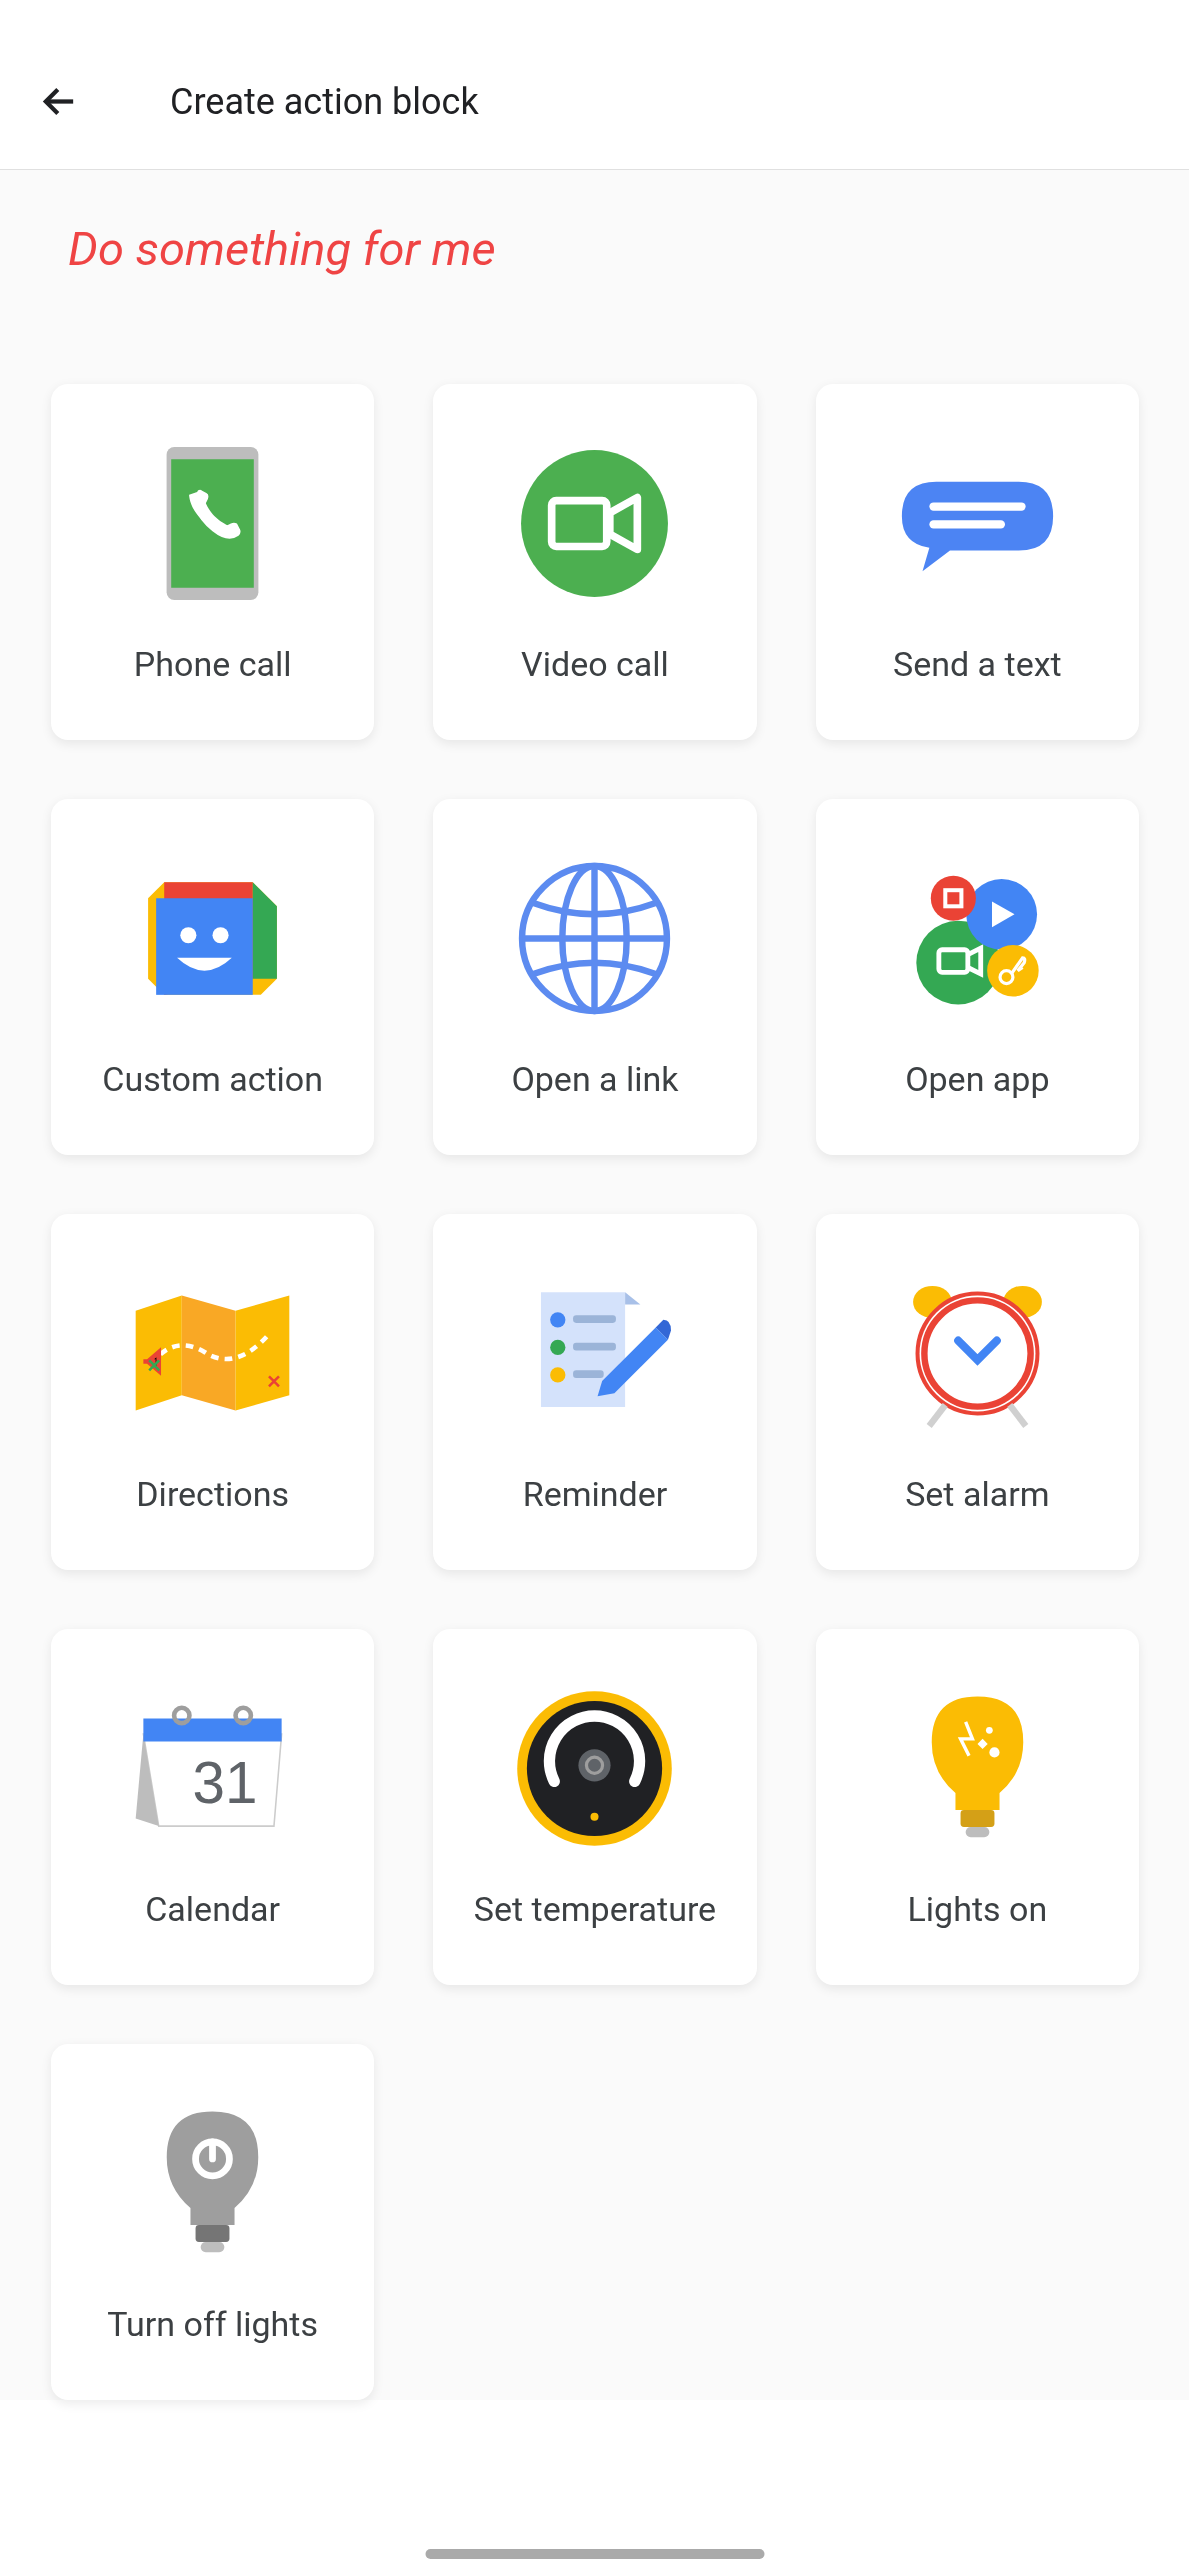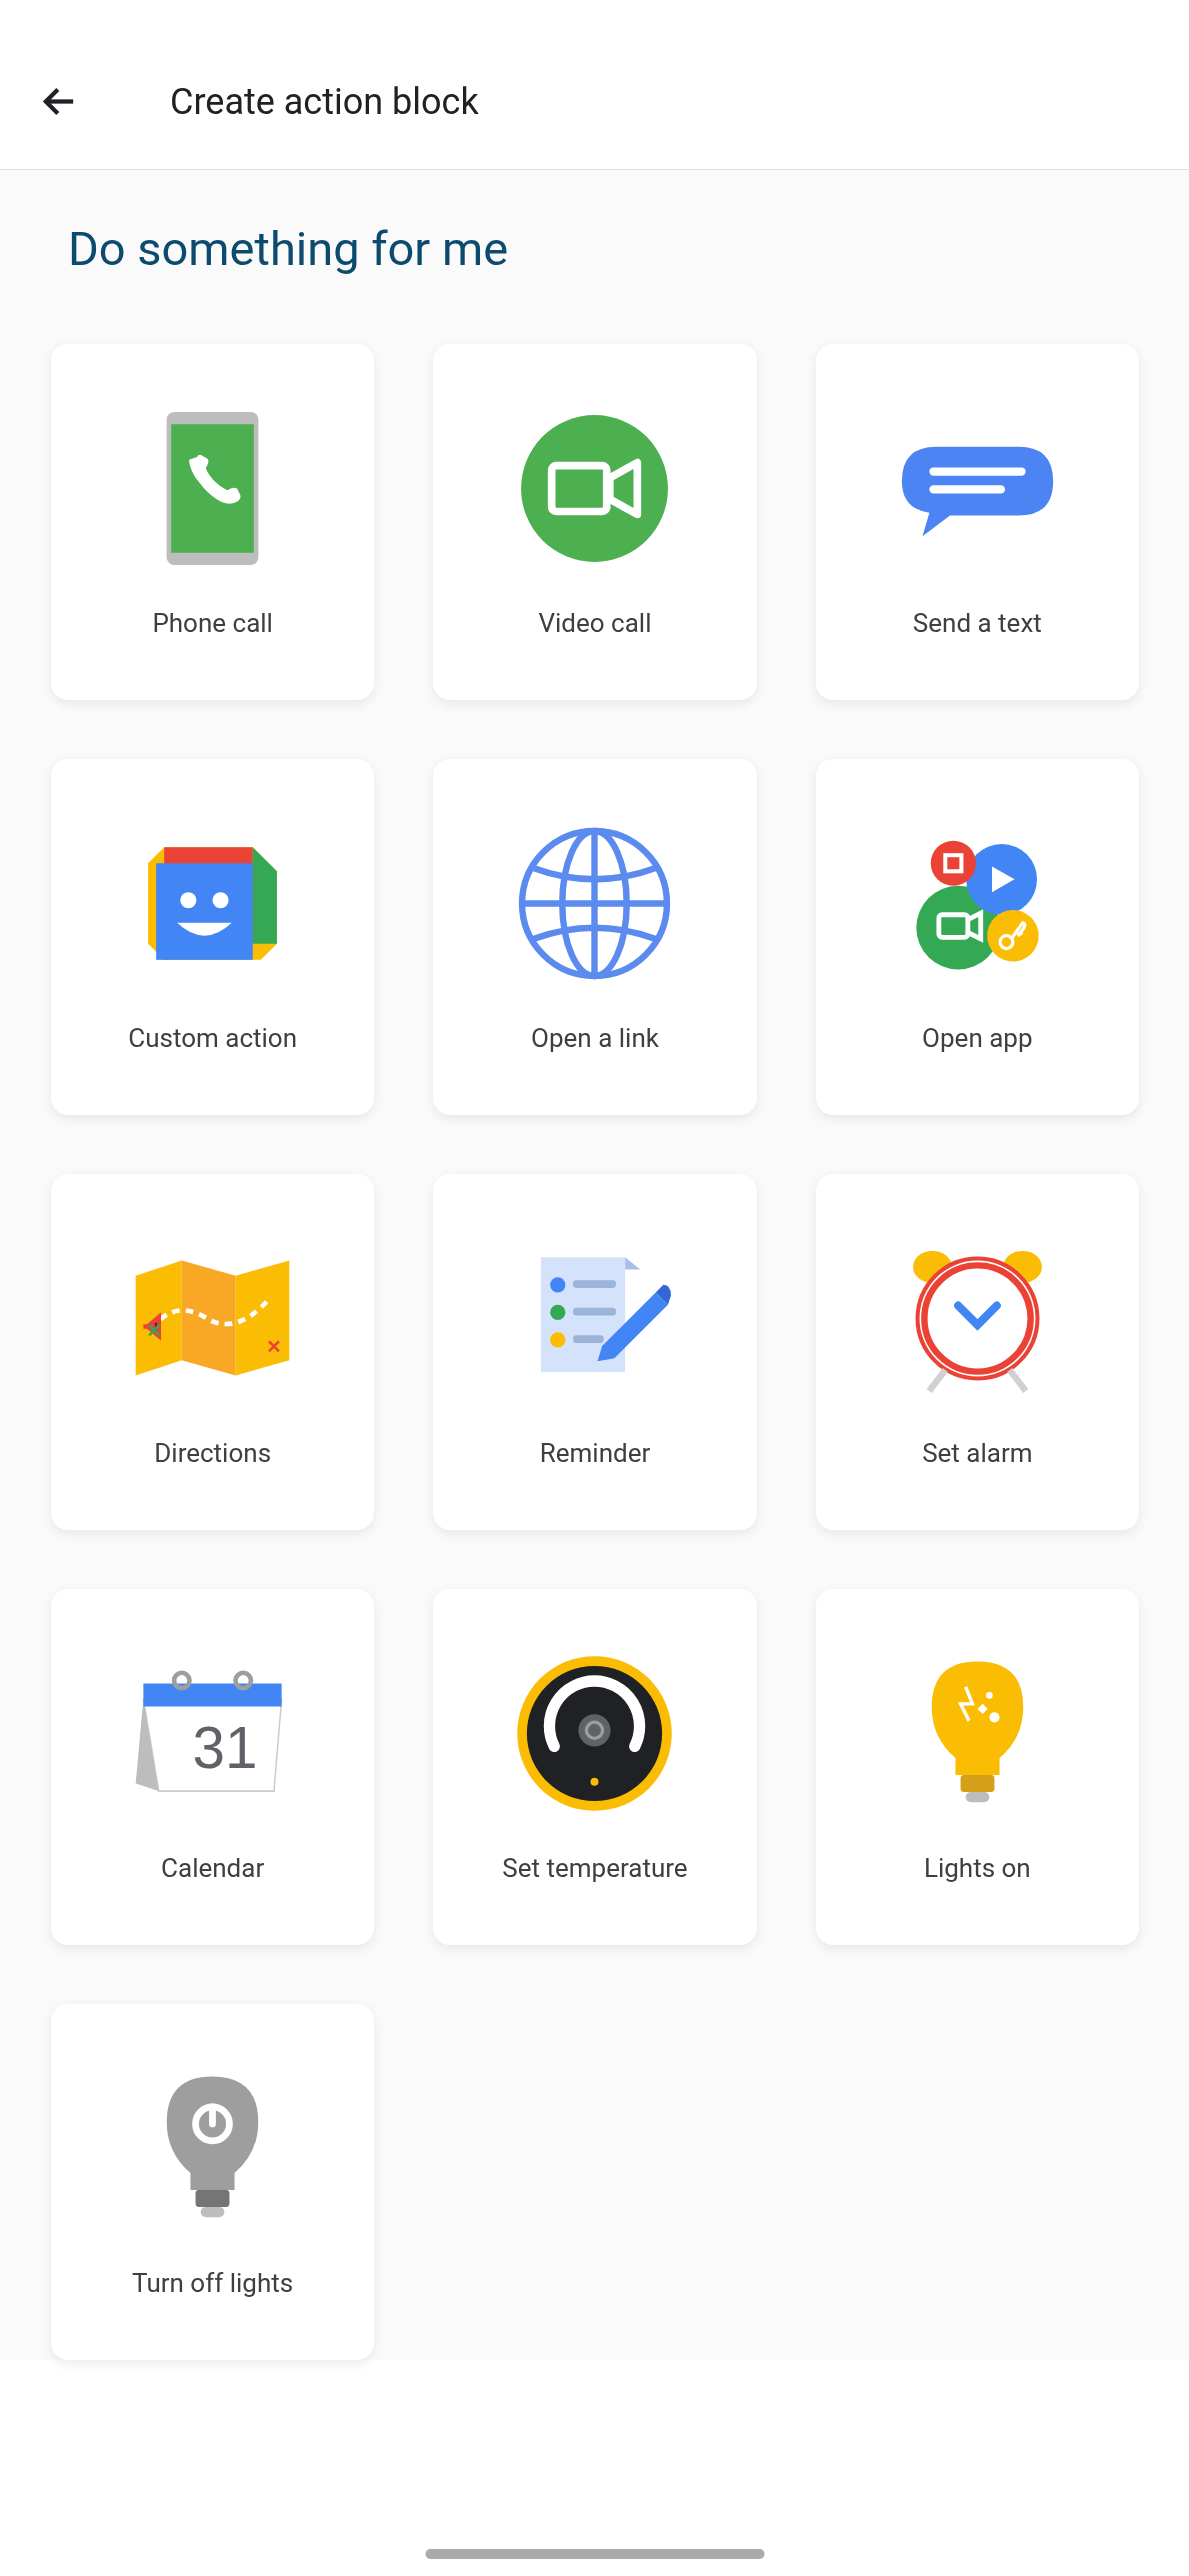--- a/index.html
+++ b/index.html
@@ -43,24 +43,25 @@
       color: #202124;
       margin-left: 85px;
       font-weight: 400;
     }
     .content {
       padding: 51px 51px 0 51px;
       background: #fafafa;
     }
     .section-title {
       font-size: 47px;
-      color: #0c4a6e;
+      color: #ef4444;
       margin-left: 17px;
-      margin-bottom: 68px;
+      margin-bottom: 108px;
       font-weight: 400;
+      font-style: italic;
     }
     .grid {
       display: grid;
       grid-template-columns: repeat(3, 1fr);
       gap: 59px;
     }
     .card {
       background: #fff;
       border-radius: 17px;
       box-shadow: 0 3.4px 10.2px rgba(0,0,0,0.08);
@@ -74,21 +75,21 @@
     }
     .icon-area {
       width: 169px;
       height: 169px;
       display: flex;
       align-items: center;
       justify-content: center;
       margin-bottom: 34px;
     }
     .card-label {
-      font-size: 26px;
+      font-size: 34px;
       color: #3c4043;
       text-align: right;
       line-height: 1.3;
       font-weight: 400;
     }
     .nav-handle {
       position: fixed;
       bottom: 17px;
       left: 50%;
       transform: translateX(-50%);

